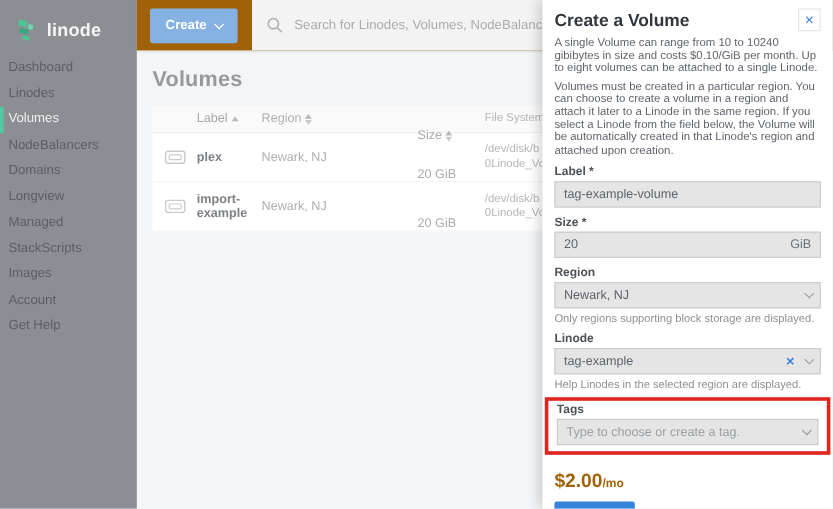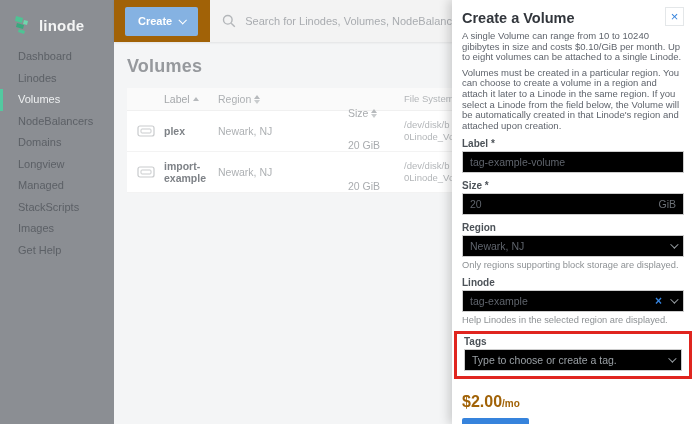--- a/index.html
+++ b/index.html
@@ -13,21 +13,21 @@
 
   
   .sidebar {
     position:absolute; left:0; top:0; width:114px; height:424px;
     background:#8b8e93;
   }
   .logo-row { display:flex; align-items:center; gap:7px; padding:12px 0 0 14px; height:38px; cursor:pointer; }
   .logo-text { color:#f4f5f5; font-size:15px; font-weight:bold; letter-spacing:.2px; }
   .nav { margin-top:8px; }
   .nav-item {
-    display:block; padding:4px 0 4px 15px; font-size:11px; color:#5c6066;
+    display:block; padding:4px 0 4px 4px; font-size:11px; color:#5c6066;
     border-left:3px solid transparent; cursor:pointer; line-height:13.5px;
   }
   .nav-item.active { color:#eef0f1; border-left-color:#53c9a0; }
 
   
   .topbar {
     position:absolute; left:114px; top:0; right:0; height:42px;
     background:#a16207; display:flex; align-items:center;
     box-shadow:0 1px 2px rgba(0,0,0,.08);
   }
@@ -76,21 +76,21 @@
   .drawer-title { font-size:14.5px; font-weight:bold; color:#32363c; padding-top:3px; }
   .close-btn {
     width:19px; height:19px; background:#fff; border:1px solid #e4e7e9;
     color:#3683dc; font-size:13px; line-height:16px; text-align:center; cursor:pointer;
     font-family:inherit; padding:0;
   }
   .drawer p { font-size:9.5px; line-height:10.6px; color:#5f646c; margin-top:5px; }
   .field { margin-top:7px; }
   .f-label { font-size:10px; font-weight:bold; color:#4c5258; display:block; }
   .f-box {
-    margin-top:2px; height:22px; border:1px solid #cccccc; background:#000000;
+    margin-top:2px; height:22px; border:1px solid #cccccc; background:#e5e5e5;
     display:flex; align-items:center; padding:0 7px; font-size:10.5px; color:#5f646c;
   }
   .f-box input { border:none; outline:none; flex:1; font-family:inherit; font-size:10.5px; color:#5f646c; background:transparent; }
   .f-box input::placeholder { color:#9aa0a5; }
   .unit { color:#6c7177; margin-left:6px; }
   .sel-chev { width:6px; height:6px; border-right:1.3px solid #9aa0a5; border-bottom:1.3px solid #9aa0a5; transform:rotate(45deg) translateY(-2px); margin-left:8px; flex:none; }
   .clear-x { color:#3683dc; font-size:12px; font-weight:bold; margin-left:6px; cursor:pointer; flex:none; }
   .helper { font-size:9.3px; color:#8d9194; margin-top:3px; }
   .tags-annotated {
     margin:6px -8px 0 -8px;
@@ -124,20 +124,21 @@
   <nav class="nav">
     <a class="nav-item">Dashboard</a>
     <a class="nav-item">Linodes</a>
     <a class="nav-item active">Volumes</a>
     <a class="nav-item">NodeBalancers</a>
     <a class="nav-item">Domains</a>
     <a class="nav-item">Longview</a>
     <a class="nav-item">Managed</a>
     <a class="nav-item">StackScripts</a>
     <a class="nav-item">Images</a>
+    <a class="nav-item">Account</a>
     <a class="nav-item">Get Help</a>
   </nav>
 </div>
 
 <div class="topbar">
   <button class="create-btn">
     <span>Create</span>
     <span class="chev"></span>
   </button>
   <div class="search-wrap">

